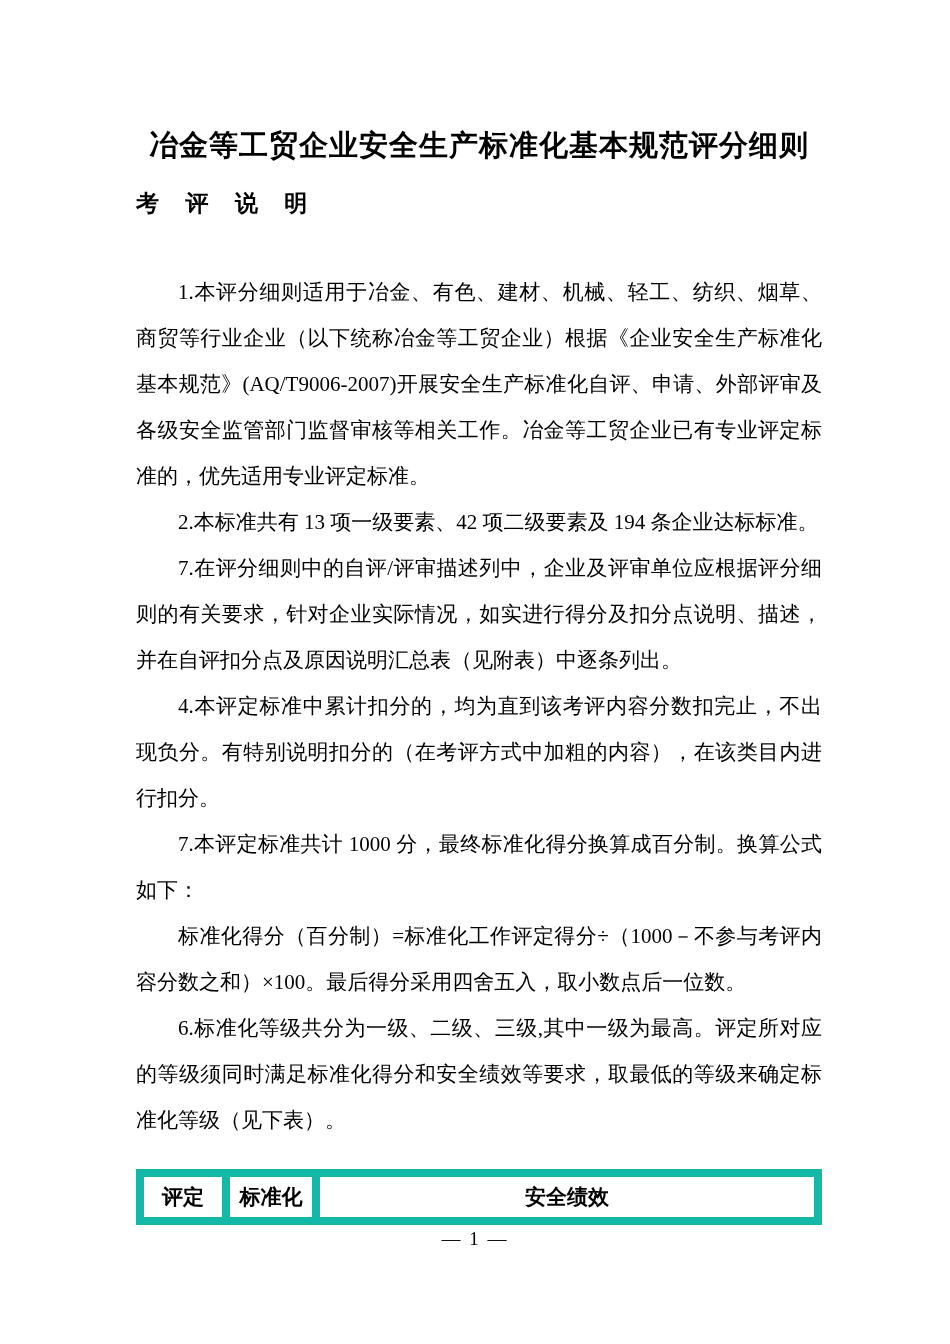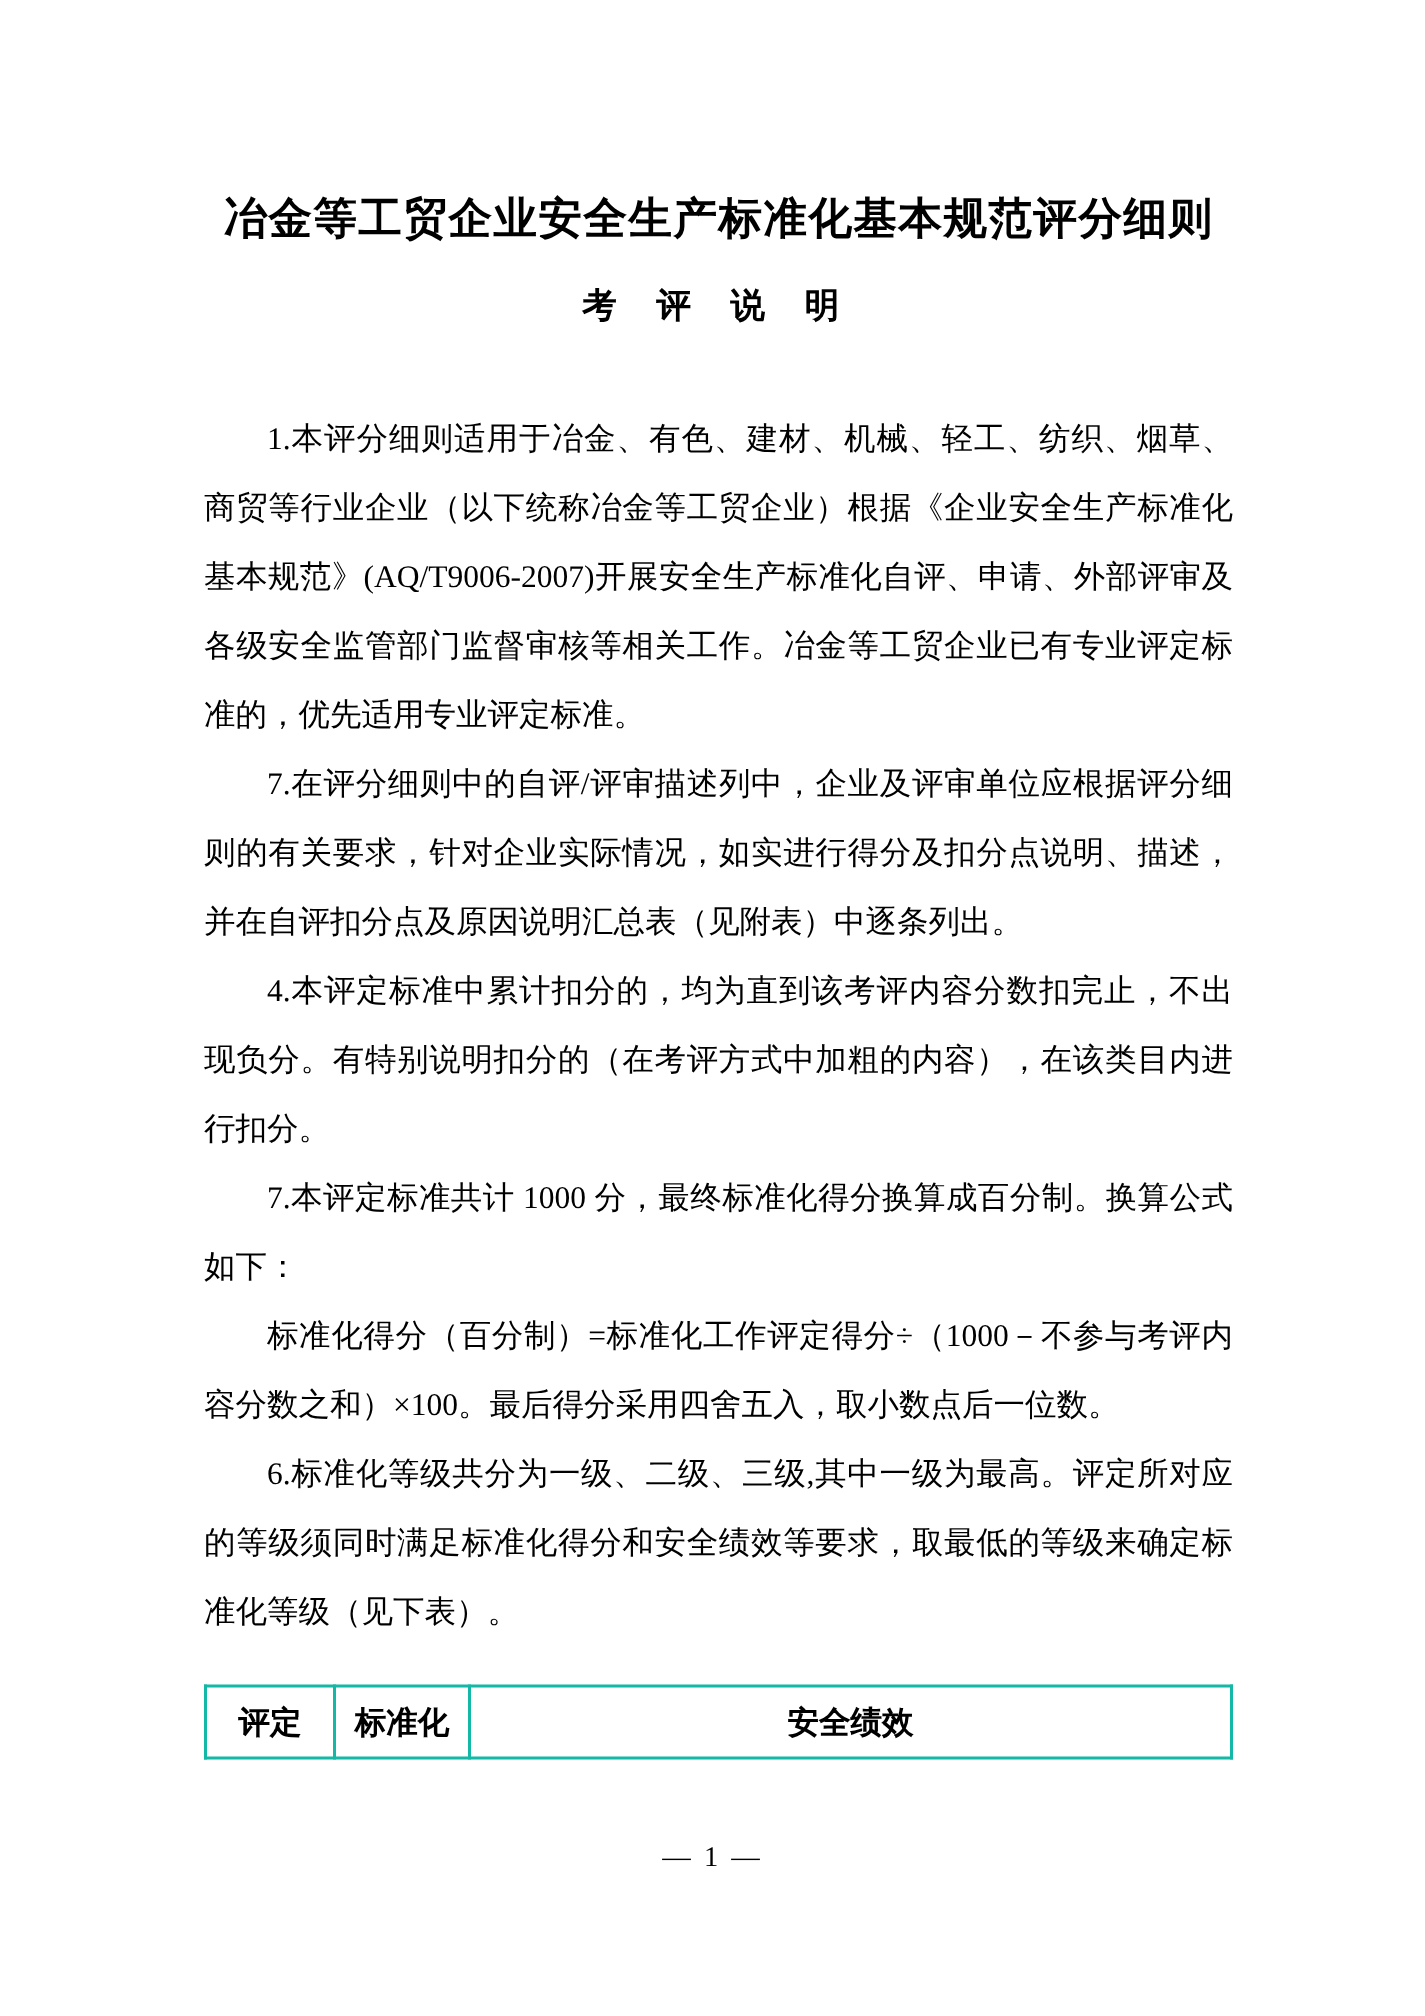--- a/index.html
+++ b/index.html
@@ -22,38 +22,37 @@
   .title {
     font-size: 29px;
     font-weight: bold;
     text-align: center;
     margin: 0 0 22px 0;
     letter-spacing: 1px;
   }
   .subtitle {
     font-size: 23px;
     font-weight: bold;
-    text-align: center;
     margin: 0 0 50px 0;
     letter-spacing: 0.45em;
   }
   .body-text p {
     font-size: 21px;
     line-height: 46px;
     margin: 0;
     text-indent: 2em;
     text-align: justify;
   }
   table.grade {
     border-collapse: collapse;
     width: 100%;
     margin-top: 26px;
   }
   table.grade th {
-    border: 2px solid #14b8a6;
+    border: 8px solid #14b8a6;
     font-size: 21px;
     font-weight: bold;
     height: 48px;
     text-align: center;
     padding: 0 6px;
     font-family: "Liberation Serif", "DejaVu Serif", serif;
   }
   th.c1 { width: 86px; }
   th.c2 { width: 90px; }
   .footer {
@@ -70,20 +69,21 @@
 <body>
 
 <div class="page">
 
   <h1 class="title">冶金等工贸企业安全生产标准化基本规范评分细则</h1>
 
   <h2 class="subtitle">考 评 说 明</h2>
 
   <div class="body-text">
     <p>1.本评分细则适用于冶金、有色、建材、机械、轻工、纺织、烟草、商贸等行业企业（以下统称冶金等工贸企业）根据《企业安全生产标准化基本规范》(AQ/T9006-2007)开展安全生产标准化自评、申请、外部评审及各级安全监管部门监督审核等相关工作。冶金等工贸企业已有专业评定标准的，优先适用专业评定标准。</p>
+    <p>2.本标准共有 13 项一级要素、42 项二级要素及 194 条企业达标标准。</p>
     <p>7.在评分细则中的自评/评审描述列中，企业及评审单位应根据评分细则的有关要求，针对企业实际情况，如实进行得分及扣分点说明、描述，并在自评扣分点及原因说明汇总表（见附表）中逐条列出。</p>
     <p>4.本评定标准中累计扣分的，均为直到该考评内容分数扣完止，不出现负分。有特别说明扣分的（在考评方式中加粗的内容），在该类目内进行扣分。</p>
     <p>7.本评定标准共计 1000 分，最终标准化得分换算成百分制。换算公式如下：</p>
     <p>标准化得分（百分制）=标准化工作评定得分÷（1000－不参与考评内容分数之和）×100。最后得分采用四舍五入，取小数点后一位数。</p>
     <p>6.标准化等级共分为一级、二级、三级,其中一级为最高。评定所对应的等级须同时满足标准化得分和安全绩效等要求，取最低的等级来确定标准化等级（见下表）。</p>
   </div>
 
   <table class="grade">
     <tbody>
         <tr>

